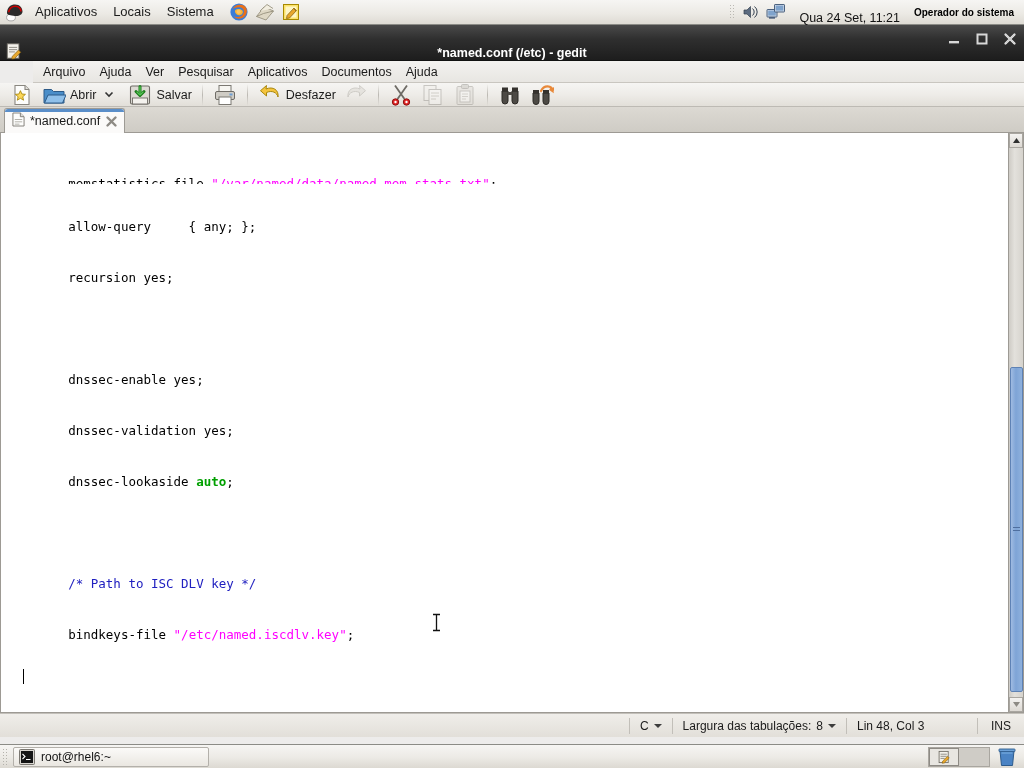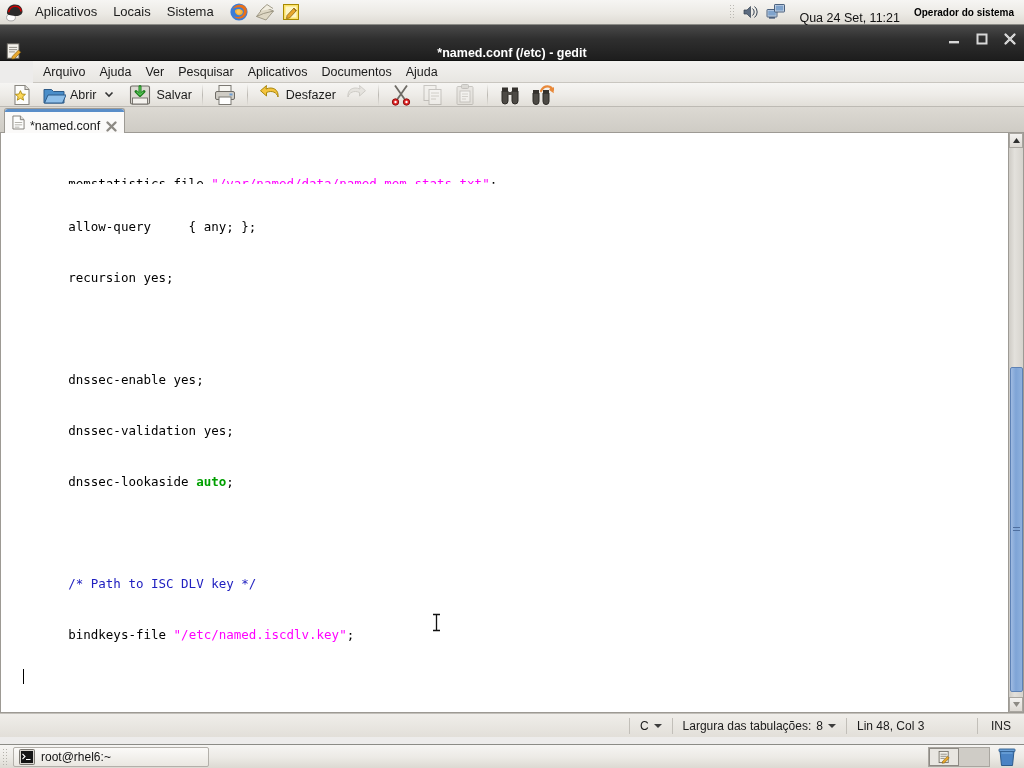--- a/index.html
+++ b/index.html
@@ -115,21 +115,21 @@
     background: linear-gradient(to bottom, #dcd9d3, #cfccc5);
     border-bottom: 1px solid #9d9a94;
     display: flex; align-items: flex-end; padding-left: 4px;
   }
   #doc-tab {
     height: 25px;
     background: #fbfaf9;
     border: 1px solid #9d9a94;
     border-bottom: none;
     border-radius: 3px 3px 0 0;
-    display: flex; align-items: flex-end; gap: 5px;
+    display: flex; align-items: center; gap: 5px;
     padding: 0 6px 0 7px;
     position: relative; top: 1px;
   }
   #doc-tab::before {
     content: ""; position: absolute; left: 0; right: 0; top: 0; height: 3px;
     background: #5a8ec9;
     border-radius: 3px 3px 0 0;
   }
   #tab-title { font-size: 12.5px; color: #1a1a1a; white-space: nowrap; }
 

